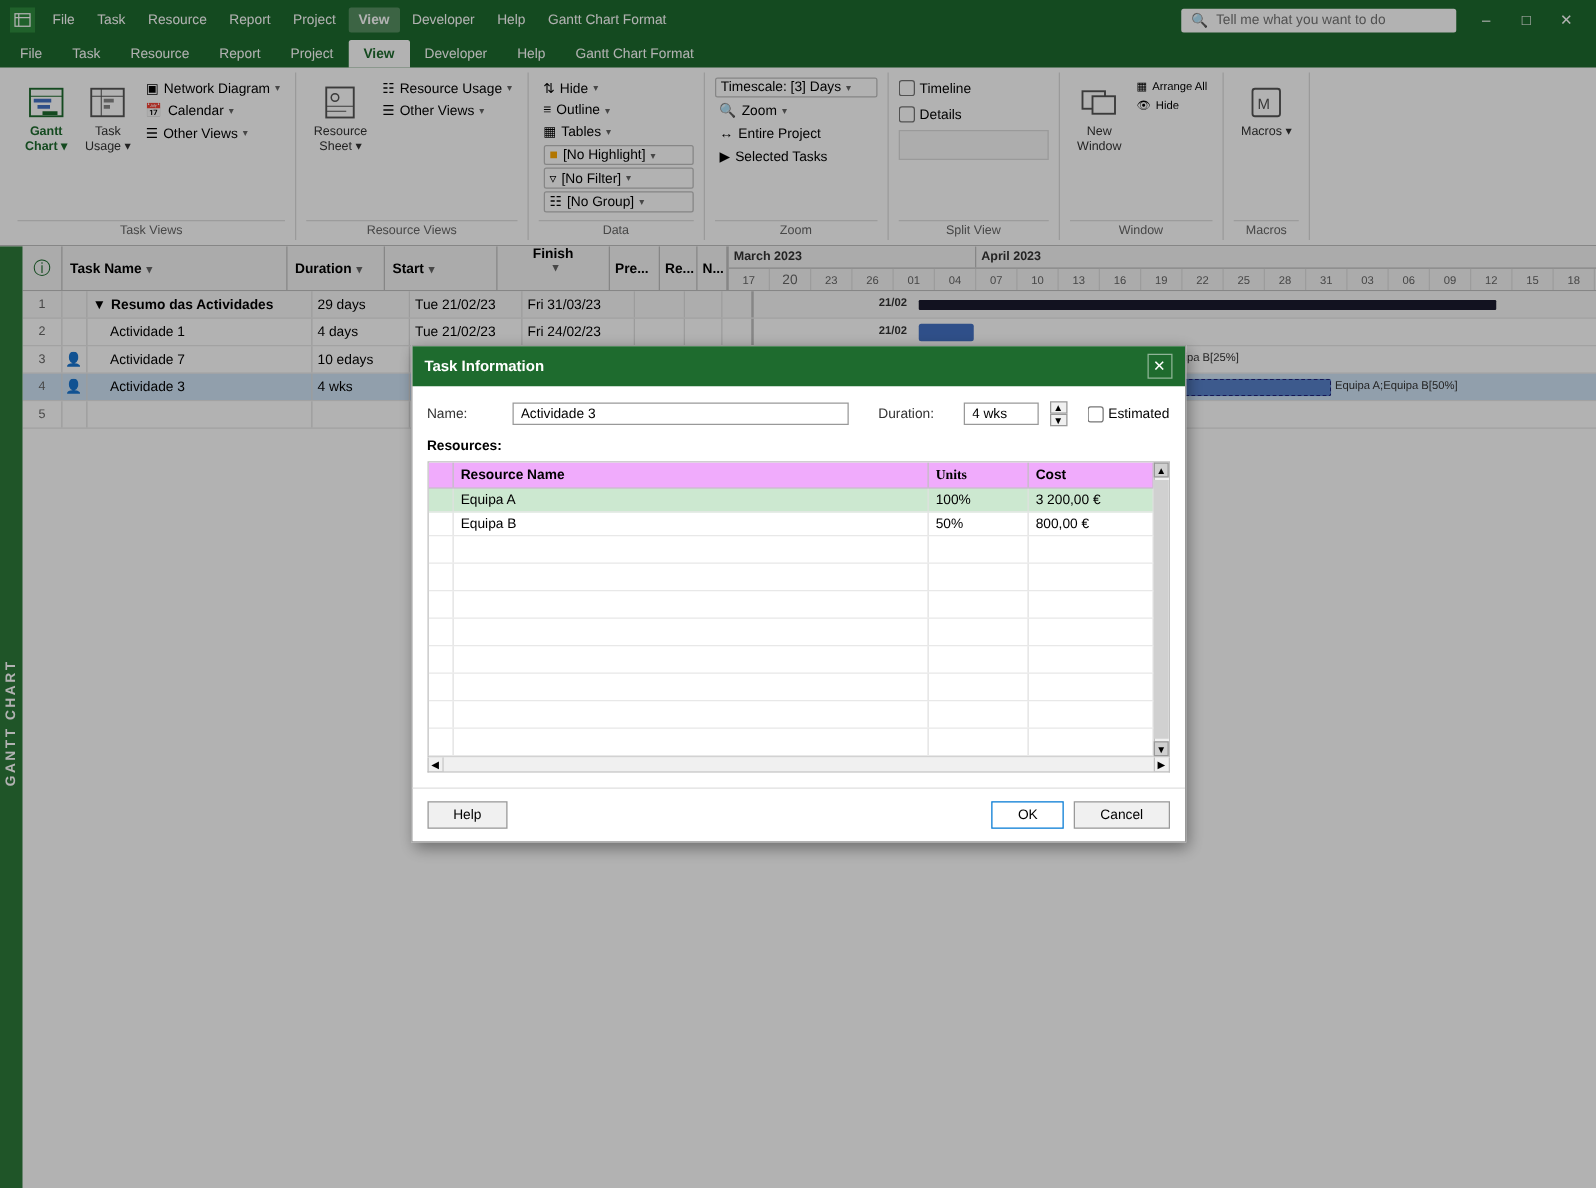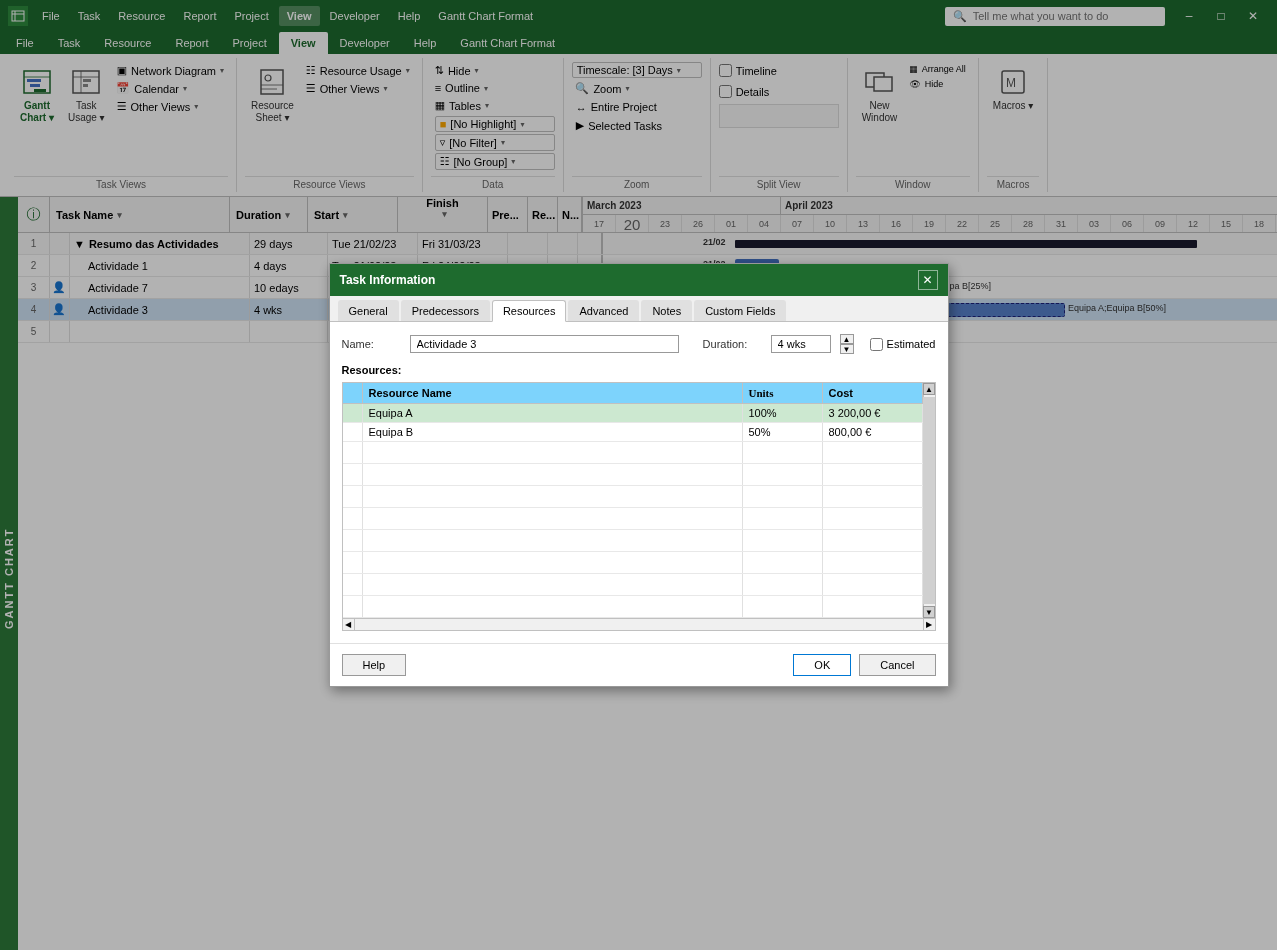--- a/index.html
+++ b/index.html
@@ -44,21 +44,21 @@
     #dialog-tabs { display: flex; background: #f0f0f0; border-bottom: 1px solid #c0c0c0; padding: 4px 8px 0; gap: 2px; }
     .dialog-tab { padding: 4px 10px; font-size: 11px; cursor: pointer; border: 1px solid transparent; border-bottom: none; background: #e0e0e0; border-radius: 3px 3px 0 0; }
     .dialog-tab.active { background: white; border-color: #c0c0c0; border-bottom: 1px solid white; margin-bottom: -1px; }
     #dialog-body { padding: 12px; }
     .dialog-row { display: flex; align-items: center; margin-bottom: 10px; gap: 8px; }
     .dialog-label { font-size: 11px; color: #333; min-width: 60px; }
     .dialog-input { border: 1px solid #999; padding: 2px 6px; font-size: 11px; }
     .dialog-input-name { width: 350px; }
     .dialog-input-duration { width: 60px; }
     .resources-label { font-size: 11px; font-weight: 600; margin-bottom: 6px; }
-    .resources-header { display: flex; background: #7dd3fc; border-bottom: 1px solid #c0c0c0; }
+    .resources-header { display: flex; background: #f0abfc; border-bottom: 1px solid #c0c0c0; }
     .resources-col-header { padding: 4px 6px; font-size: 11px; font-weight: 600; border-right: 1px solid #c0c0c0; }
     .resources-row { display: flex; border-bottom: 1px solid #e8e8e8; }
     .resources-row.selected { background: #cce8d0; }
     .resources-cell { padding: 3px 6px; font-size: 11px; border-right: 1px solid #e0e0e0; }
     .dialog-scrollbar { width: 12px; background: #f0f0f0; border-left: 1px solid #c0c0c0; display: flex; flex-direction: column; align-items: center; }
     .scrollbar-btn { width: 12px; height: 12px; background: #d0d0d0; border: 1px solid #999; font-size: 8px; display: flex; align-items: center; justify-content: center; cursor: pointer; }
     .dialog-footer { padding: 10px 12px; border-top: 1px solid #e0e0e0; display: flex; align-items: center; justify-content: space-between; }
     .dialog-btn { padding: 4px 20px; font-size: 11px; cursor: pointer; border: 1px solid #999; background: #f0f0f0; }
     .dialog-btn.primary { background: #ffffff; border-color: #0078d4; }
     .estimated-check { display: flex; align-items: center; gap: 4px; }
@@ -357,21 +357,21 @@
 
       <div style="flex:1;overflow:hidden;">
 
         <div style="display:flex;height:18px;border-bottom:1px solid #c0c0c0;">
           <div style="width:198px;border-right:1px solid #c0c0c0;font-size:10px;font-weight:600;display:flex;align-items:center;padding:0 4px;color:#333;">March 2023</div>
           <div style="flex:1;font-size:10px;font-weight:600;display:flex;align-items:center;padding:0 4px;color:#333;">April 2023</div>
         </div>
 
         <div style="display:flex;height:18px;overflow:hidden;">
           <div style="min-width:33px;border-right:1px solid #e0e0e0;font-size:9px;display:flex;align-items:center;justify-content:center;color:#666;">17</div>
-          <div style="min-width:33px;border-right:1px solid #e0e0e0;font-size:15px;display:flex;align-items:center;justify-content:center;color:#666;">20</div>
+          <div style="min-width:33px;border-right:1px solid #e0e0e0;font-size:11px;display:flex;align-items:center;justify-content:center;color:#666;">20</div>
           <div style="min-width:33px;border-right:1px solid #e0e0e0;font-size:9px;display:flex;align-items:center;justify-content:center;color:#666;">23</div>
           <div style="min-width:33px;border-right:1px solid #e0e0e0;font-size:9px;display:flex;align-items:center;justify-content:center;color:#666;">26</div>
           <div style="min-width:33px;border-right:1px solid #e0e0e0;font-size:9px;display:flex;align-items:center;justify-content:center;color:#666;">01</div>
           <div style="min-width:33px;border-right:1px solid #e0e0e0;font-size:9px;display:flex;align-items:center;justify-content:center;color:#666;">04</div>
           <div style="min-width:33px;border-right:1px solid #e0e0e0;font-size:9px;display:flex;align-items:center;justify-content:center;color:#666;">07</div>
           <div style="min-width:33px;border-right:1px solid #e0e0e0;font-size:9px;display:flex;align-items:center;justify-content:center;color:#666;">10</div>
           <div style="min-width:33px;border-right:1px solid #e0e0e0;font-size:9px;display:flex;align-items:center;justify-content:center;color:#666;">13</div>
           <div style="min-width:33px;border-right:1px solid #e0e0e0;font-size:9px;display:flex;align-items:center;justify-content:center;color:#666;">16</div>
           <div style="min-width:33px;border-right:1px solid #e0e0e0;font-size:9px;display:flex;align-items:center;justify-content:center;color:#666;">19</div>
           <div style="min-width:33px;border-right:1px solid #e0e0e0;font-size:9px;display:flex;align-items:center;justify-content:center;color:#666;">22</div>
@@ -483,28 +483,20 @@
 </div>
 
 <div id="dialog-overlay">
   <div id="task-info-dialog">
 
     <div id="dialog-titlebar">
       <span class="dialog-title">Task Information</span>
       <div class="dialog-close">✕</div>
     </div>
 
-    <div id="dialog-tabs">
-      <div class="dialog-tab">General</div>
-      <div class="dialog-tab">Predecessors</div>
-      <div class="dialog-tab active">Resources</div>
-      <div class="dialog-tab">Advanced</div>
-      <div class="dialog-tab">Notes</div>
-      <div class="dialog-tab">Custom Fields</div>
-    </div>
 
     <div id="dialog-body">
 
       <div class="dialog-row">
         <label class="dialog-label">Name:</label>
         <input type="text" class="dialog-input dialog-input-name" value="Actividade 3" style="">
         <label class="dialog-label" style="margin-left:16px;">Duration:</label>
         <input type="text" class="dialog-input dialog-input-duration" value="4 wks" style="">
         <div style="display:flex;flex-direction:column;margin-left:1px;">
           <div class="spin-btn">▲</div>

